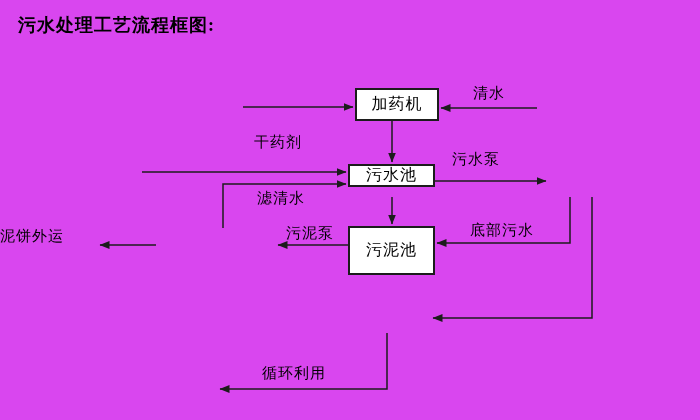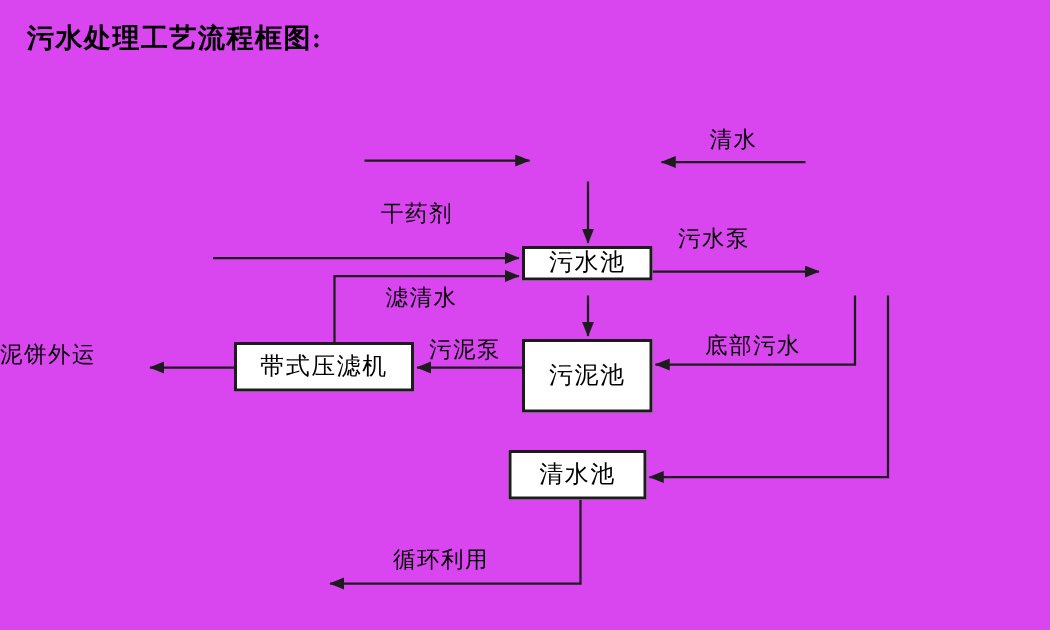--- a/index.html
+++ b/index.html
@@ -69,24 +69,23 @@
       <line x1="435" y1="181" x2="546" y2="181" marker-end="url(#arrow)"></line>
       <line x1="392" y1="197" x2="392" y2="224" marker-end="url(#arrow)"></line>
       <polyline points="570,197 570,243 437,243" marker-end="url(#arrow)"></polyline>
       <line x1="348" y1="245" x2="278" y2="245" marker-end="url(#arrow)"></line>
       <line x1="156" y1="245" x2="100" y2="245" marker-end="url(#arrow)"></line>
       <polyline points="592,197 592,318 433,318" marker-end="url(#arrow)"></polyline>
       <polyline points="387,333 387,389 220,389" marker-end="url(#arrow)"></polyline>
     </g>
   </svg>
 
+  <div class="node" style="left:355px; top:88px; width:84px; height:33px;">加药机</div>
   <div class="node" style="left:348px; top:164px; width:87px; height:23px;">污水池</div>
   <div class="node" style="left:348px; top:226px; width:87px; height:49px;">污泥池</div>
-  <div class="node" style="left:156px; top:228px; width:120px; height:33px;">带式压滤机</div>
-  <div class="node" style="left:339px; top:300px; width:92px; height:33px;">清水池</div>
 
   <div class="flow-label" style="left:254px; top:85px;margin-top:48px;">干药剂</div>
   <div class="flow-label" style="left:473px; top:84px;">清水</div>
   <div class="flow-label" style="left:257px; top:189px;">滤清水</div>
   <div class="flow-label" style="left:452px; top:150px;">污水泵</div>
   <div class="flow-label" style="left:470px; top:221px;">底部污水</div>
   <div class="flow-label" style="left:286px; top:224px;">污泥泵</div>
   <div class="flow-label" style="left:0; top:227px;">泥饼外运</div>
   <div class="flow-label" style="left:262px; top:364px;">循环利用</div>
 

